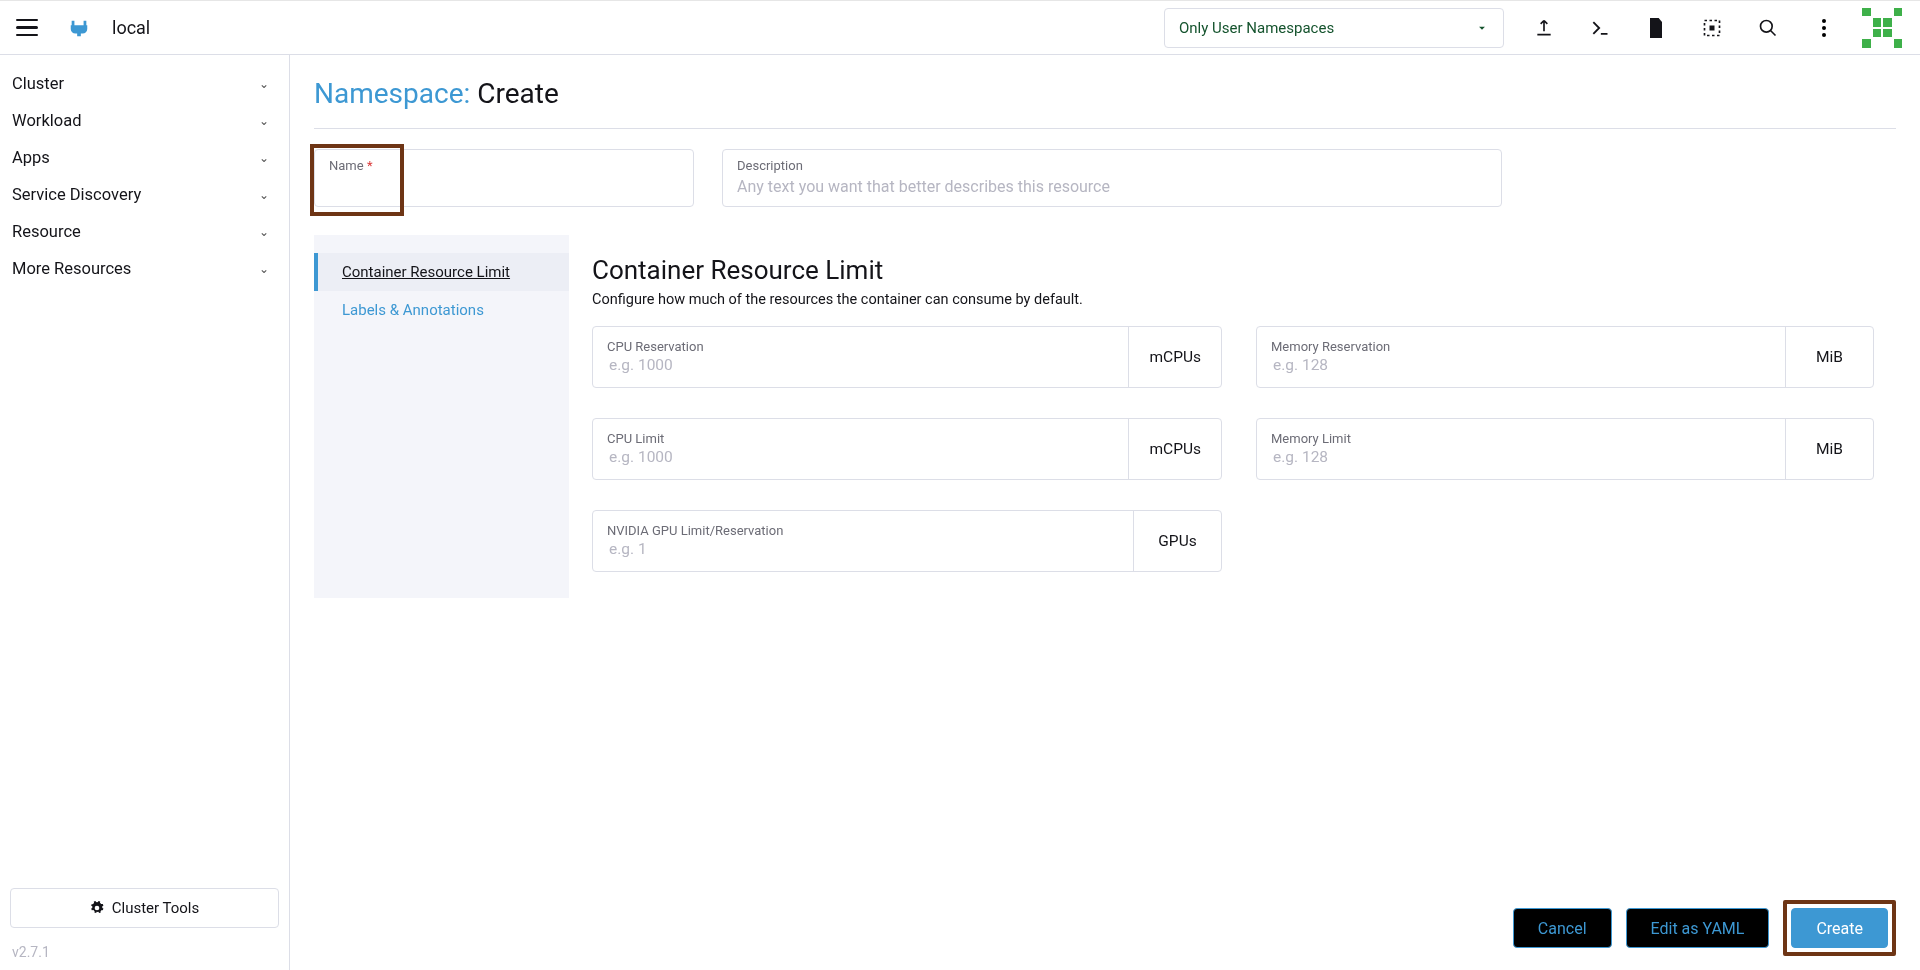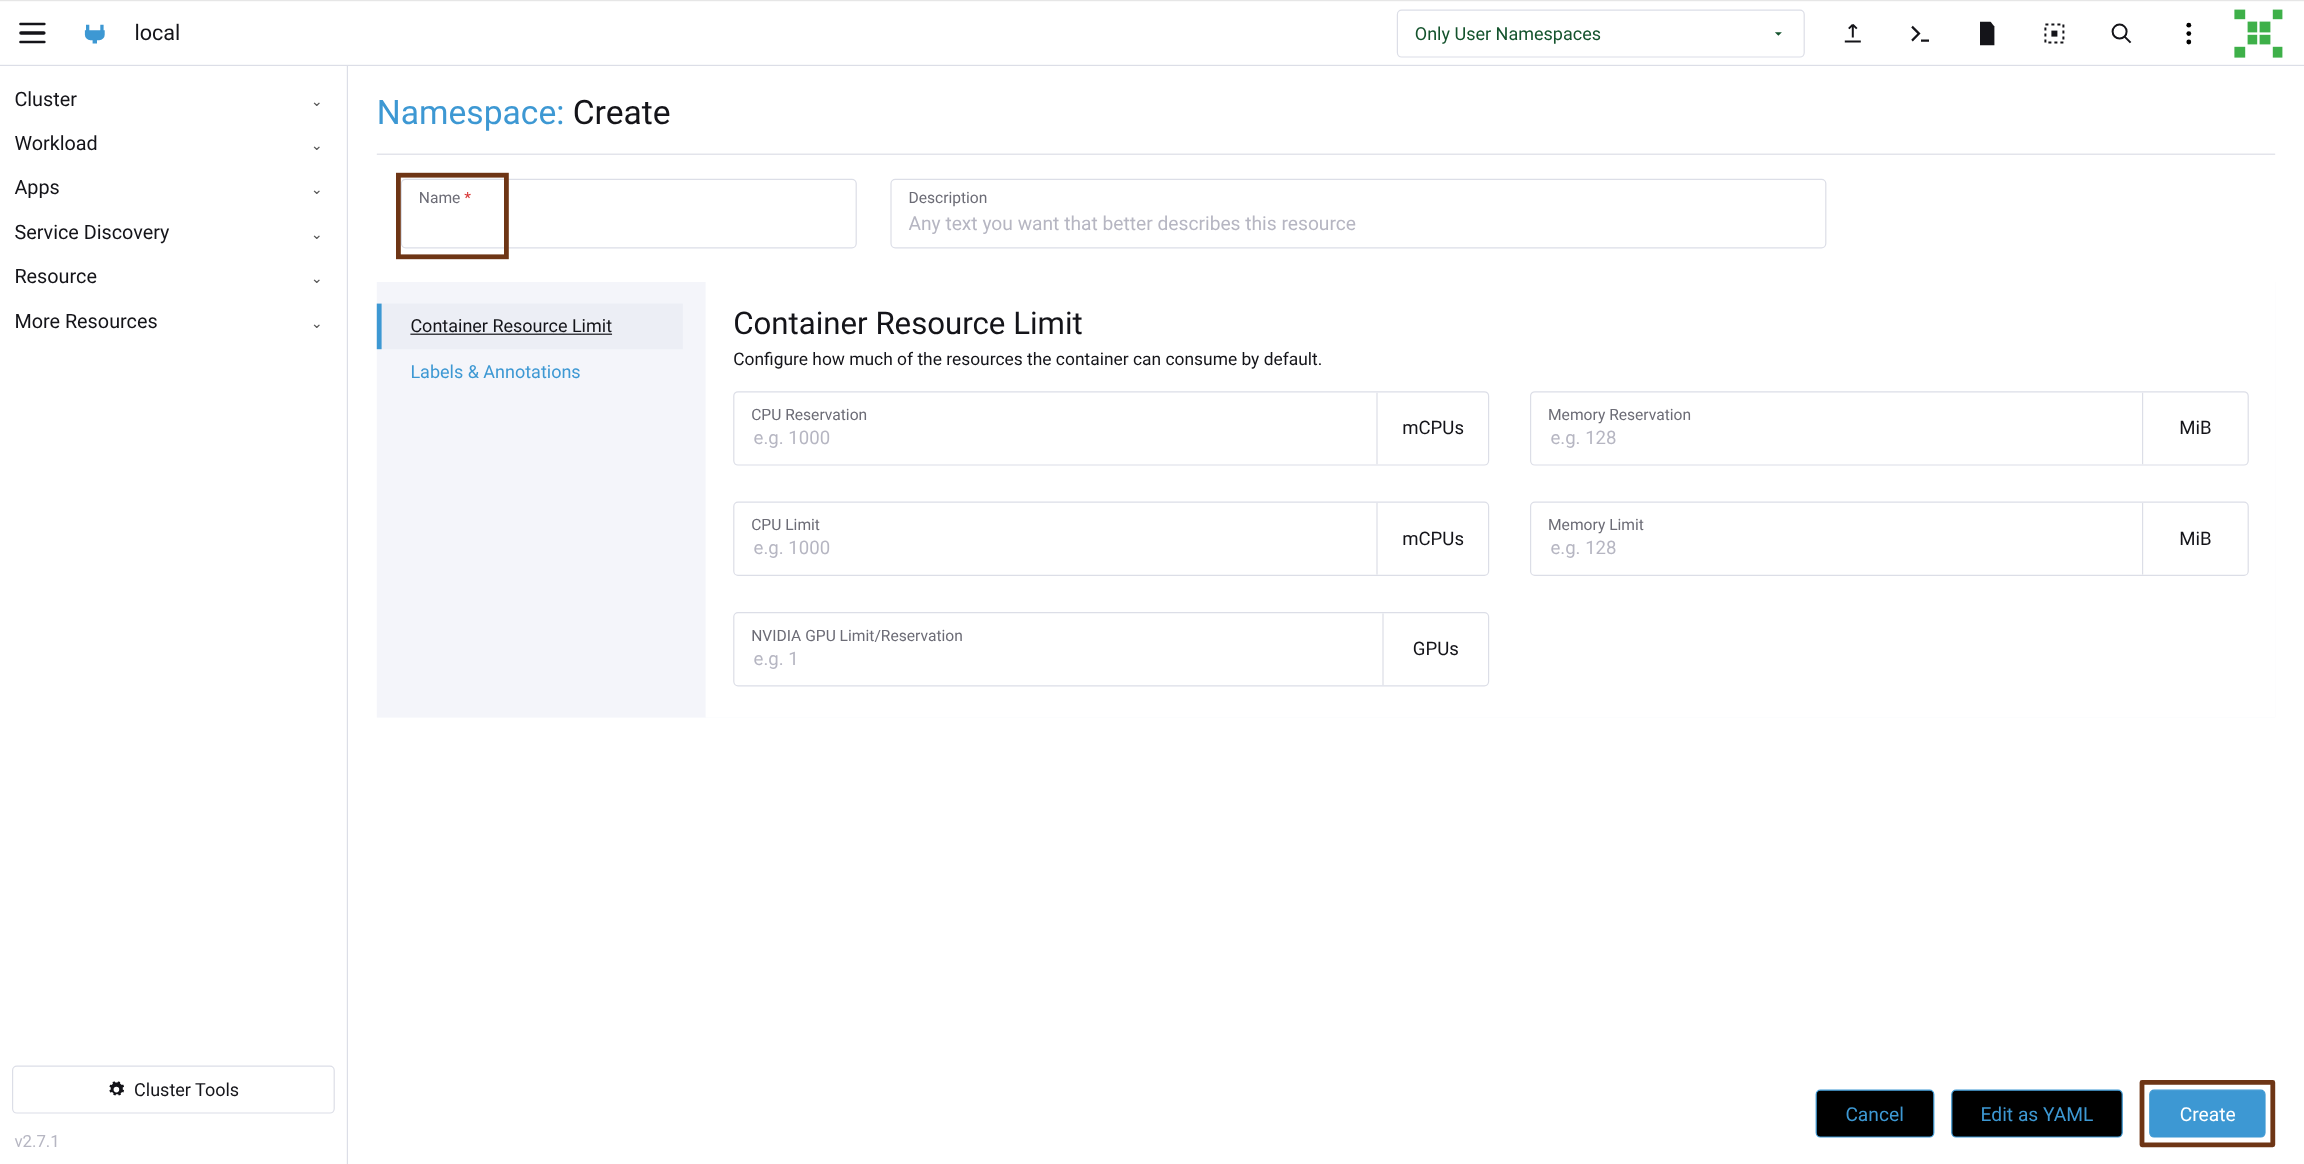--- a/index.html
+++ b/index.html
@@ -67,33 +67,33 @@
   
   .main{flex:1;padding:22px 24px 0 24px;display:flex;flex-direction:column;position:relative;}
   h1.title{margin:0 0 18px 0;font-weight:400;font-size:28px;}
   h1.title .pre{color:var(--primary);}
   .divider{height:1px;background:var(--border);}
   .form-row{display:flex;gap:28px;margin-top:20px;}
   .field{
     border:1px solid var(--border);border-radius:4px;padding:8px 14px 10px;
     display:flex;flex-direction:column;position:relative;
   }
-  .field.name{flex:0 0 380px;margin-left:20px;}
+  .field.name{flex:0 0 380px;}
   .field.desc{flex:0 0 780px;}
   .field .lbl{font-size:13px;color:var(--muted);}
   .field .req{color:#d93838;}
   .field input{
     border:none;outline:none;font-size:16px;padding:4px 0 0 0;font-family:inherit;color:var(--text);width:100%;
   }
   .field input::placeholder{color:#b6b6c2;}
   .hl-box{
     position:absolute;border:4px solid var(--highlight);pointer-events:none;
   }
   .tabs-panel{
-    margin-top:28px;background:var(--panel);display:flex;min-height:360px;gap:19px;
+    margin-top:28px;background:var(--panel);display:flex;min-height:360px;
   }
   .tabs-col{
     width:255px;padding:18px 0;
   }
   .tab{
     padding:10px 28px;font-size:15px;cursor:pointer;
   }
   .tab.active{
     border-left:4px solid var(--primary);padding-left:24px;text-decoration:underline;color:#141419;background:#eceef5;
   }

